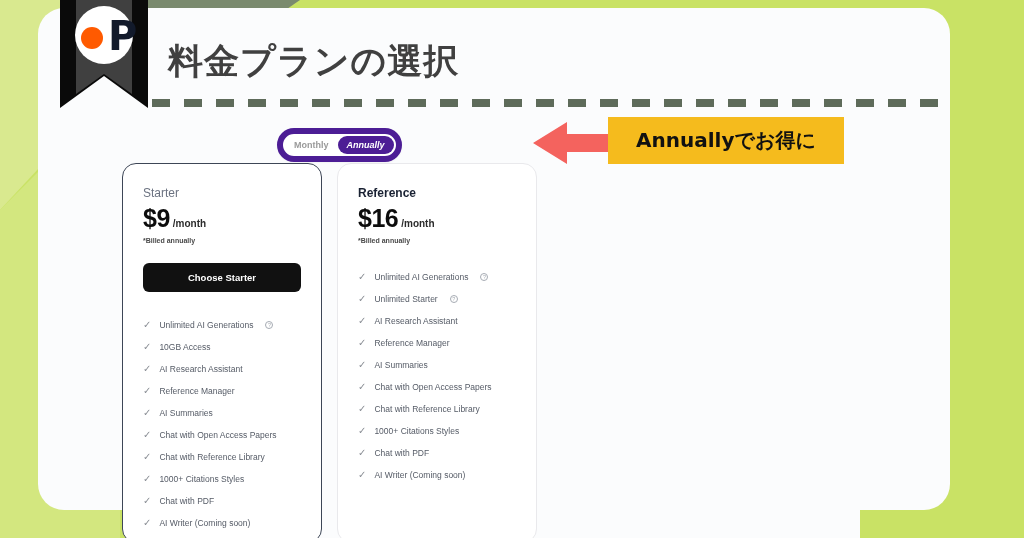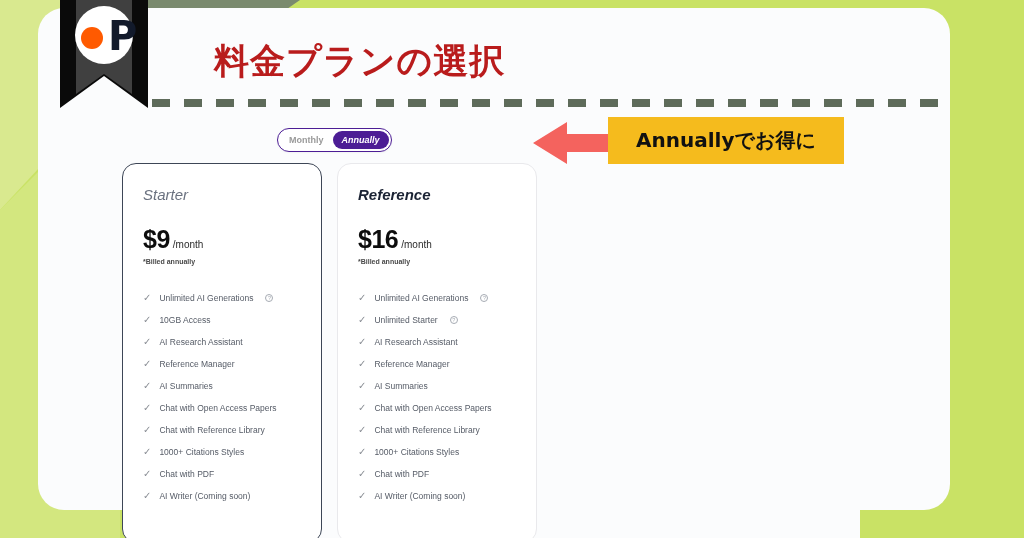--- a/index.html
+++ b/index.html
@@ -39,62 +39,61 @@
     background:#fbfcfd;
   }
 
   
   #ribbon {
     position:absolute; left:60px; top:-2px; width:88px; height:110px;
     z-index:6;
   }
   #page-title {
     position:absolute; left:168px; top:38px;
-    font-size:35px; font-weight:bold; color:#b91c1c;
+    font-size:35px; font-weight:bold; color:#404040;
     letter-spacing:1px; z-index:5;
     font-family:"DejaVu Sans","Liberation Sans",sans-serif;
-    margin-left:46px;
   }
   #dash-rule {
     position:absolute; left:152px; top:99px; width:798px; height:8px;
     z-index:5;
     background:repeating-linear-gradient(to right,
       #5e6b5a 0px, #5e6b5a 18px, transparent 18px, transparent 32px);
   }
 
   
   #billing-toggle {
     position:absolute; left:277px; top:128px;
     display:flex; align-items:center;
-    background:#ffffff; border:1px solid #4c1d95;
+    background:#ffffff; border:6px solid #4c1d95;
     border-radius:20px; padding:2px; z-index:4;
     box-shadow:0 1px 2px rgba(0,0,0,.04);
   }
   .toggle-opt {
     font-size:9px; font-weight:bold; padding:4px 9px;
     border-radius:16px; color:#9a9a9a; white-space:nowrap;
   }
   .toggle-opt.active { background:#4c1d95; color:#ffffff;font-style:italic; }
 
   
   .plan-card {
     position:absolute; top:163px; width:200px; height:380px;
     background:#ffffff; border-radius:14px; padding:22px 20px 0 20px;
     z-index:3; overflow:hidden;
   }
   #card-starter  { left:122px; border:1.3px solid #3d4656; }
   #card-advanced { left:337px; border:1.3px solid #e9e9ec; }
 
-  .plan-name { font-size:15px; margin-bottom:22px;font-style:italic; }
+  .plan-name { font-size:12px; margin-bottom:4px; }
   #card-starter  .plan-name { color:#6b7280; font-weight:normal; }
   #card-advanced .plan-name { color:#1a2233; font-weight:bold; }
 
   .price-row { display:flex; align-items:baseline; }
   .price-amt  { font-size:25px; font-weight:bold; color:#0d0d0d; letter-spacing:-.5px; }
-  .price-per  { font-size:10px; font-weight:normal; color:#2b2b2b; margin-left:3px; }
+  .price-per  { font-size:10px; font-weight:bold; color:#2b2b2b; margin-left:3px; }
   .price-note { font-size:7px; color:#4a4a4a; font-weight:bold; margin-top:4px; }
 
   .choose-btn {
     display:block; width:100%; margin-top:19px;
     background:#111111; color:#ffffff; border:none; border-radius:6px;
     padding:9px 0; font-size:9.5px; font-weight:bold;
     font-family:"Liberation Sans",sans-serif; cursor:pointer;
   }
 
   .feature-list { margin-top:22px; }
@@ -148,20 +147,21 @@
   <span class="toggle-opt active">Annually</span>
 </div>
 
 <div class="plan-card" id="card-starter">
   <div class="plan-name">Starter</div>
   <div class="price-row">
     <span class="price-amt">$9</span>
     <span class="price-per">/month</span>
   </div>
   <div class="price-note">*Billed annually</div>
+  <button class="choose-btn">Choose Starter</button>
   <div class="feature-list">
       <div class="feature-item">
         <span class="check">✓</span>
         <span>Unlimited AI Generations</span>
         <span class="info-icon">?</span>
       </div>
       <div class="feature-item">
         <span class="check">✓</span>
         <span>10GB Access</span>
       </div>

